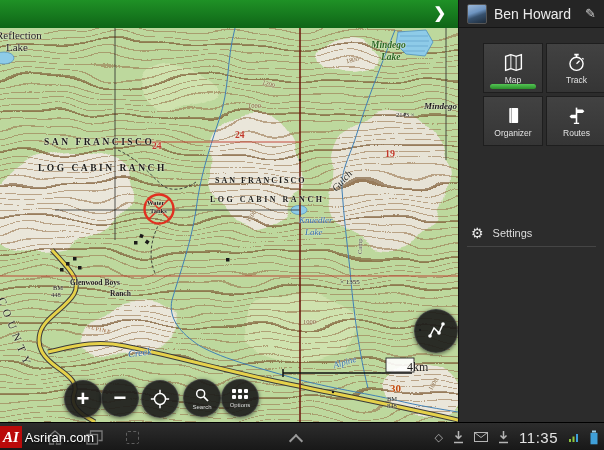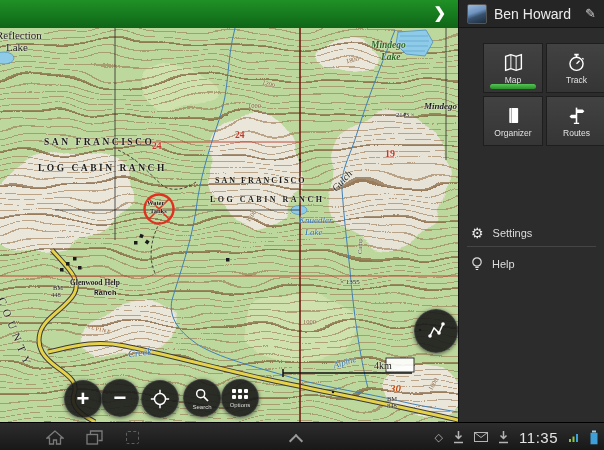--- a/index.html
+++ b/index.html
@@ -188,46 +188,46 @@
   <span class="ml bd" style="left:38px;top:164px;font-size:9.5px;letter-spacing:2.5px;">LOG CABIN RANCH</span>
   <span class="ml bd" style="left:215px;top:177px;font-size:8px;letter-spacing:2px;">SAN FRANCISCO</span>
   <span class="ml bd" style="left:210px;top:196px;font-size:8px;letter-spacing:2.5px;">LOG CABIN RANCH</span>
   <span class="ml gr" style="left:371px;top:41px;font-size:9.5px;">Mindego</span>
   <span class="ml gr" style="left:381px;top:53px;font-size:9.5px;">Lake</span>
   <span class="ml it bd" style="left:424px;top:102px;font-size:9px;">Mindego</span>
   <span class="ml it bd" style="left:437px;top:114px;font-size:9px;padding-left:24px;">Hill</span>
   <span class="ml" style="left:396px;top:112px;font-size:6.5px;">2143 ×</span>
   <span class="ml bl" style="left:299px;top:216px;font-size:9px;">Knuedler</span>
   <span class="ml bl" style="left:305px;top:228px;font-size:9px;">Lake</span>
-  <span class="ml bd" style="left:70px;top:279px;font-size:7.5px;">Glenwood Help</span>
-  <span class="ml bd" style="left:94px;top:290px;font-size:7.5px;font-family:Liberation Mono, monospace;">Ranch</span>
+  <span class="ml bd" style="left:70px;top:279px;font-size:7.5px;">Glenwood Boys</span>
+  <span class="ml bd" style="left:110px;top:290px;font-size:7.5px;">Ranch</span>
   <span class="ml" style="left:6px;top:296px;font-size:11px;letter-spacing:5px;transform:rotate(68deg);transform-origin:left top;">COUNTY</span>
   <span class="ml bl" style="left:128px;top:348px;font-size:10px;transform:rotate(-8deg);">Creek</span>
   <span class="ml bl" style="left:333px;top:358px;font-size:9px;transform:rotate(-17deg);">Alpine</span>
   <span class="ml it" style="left:330px;top:176px;font-size:10px;transform:rotate(-48deg);">Gulch</span>
   <span class="ml" style="left:357px;top:254px;font-size:6.5px;color:#555;transform:rotate(-90deg);transform-origin:left top;">Camp</span>
   <span class="ml rd" style="left:152px;top:142px;font-size:9.5px;">24</span>
   <span class="ml rd" style="left:235px;top:131px;font-size:9.5px;">24</span>
   <span class="ml rd" style="left:385px;top:149px;font-size:10px;">19</span>
-  <span class="ml rd" style="left:390px;top:383px;font-size:11px;color:#c44a10;font-style:italic;">30</span>
+  <span class="ml rd" style="left:390px;top:383px;font-size:11px;color:#c44a10;">30</span>
   <span class="ml br" style="left:346px;top:57px;font-size:6.5px;transform:rotate(-12deg);">1800</span>
   <span class="ml br" style="left:262px;top:81px;font-size:6.5px;transform:rotate(18deg);">1200</span>
   <span class="ml br" style="left:248px;top:103px;font-size:6.5px;">1000</span>
   <span class="ml br" style="left:245px;top:213px;font-size:6.5px;transform:rotate(-55deg);">1200</span>
   <span class="ml br" style="left:303px;top:319px;font-size:6.5px;">1000</span>
   <span class="ml" style="left:340px;top:279px;font-size:7px;">× 1355</span>
   <span class="ml" style="left:53px;top:285px;font-size:6.5px;">BM</span>
   <span class="ml" style="left:51px;top:292px;font-size:6.5px;">448</span>
   <span class="ml" style="left:387px;top:396px;font-size:6.5px;">BM</span>
   <span class="ml" style="left:387px;top:403px;font-size:6.5px;">848</span>
   <span class="ml bd" style="left:147px;top:200px;font-size:6.5px;">Water</span>
   <span class="ml bd" style="left:150px;top:208px;font-size:6.5px;">Tanks</span>
   <span class="ml" style="left:86px;top:327px;font-size:5.5px;color:#8a4a1a;transform:rotate(14deg);letter-spacing:1px;">ALPINE</span>
   <span class="ml br" style="left:427px;top:381px;font-size:6.5px;transform:rotate(-60deg);">1000</span>
-  <span class="ml" style="left:374px;top:361px;font-size:10px;z-index:4;">4km</span>
+  <span class="ml" style="left:407px;top:361px;font-size:12px;z-index:4;">4km</span>
 
   <div class="ctl ctl-small" style="left:64px;top:380px;">
     <span class="ctl-glyph">+</span>
   </div>
   <div class="ctl ctl-small" style="left:101px;top:379px;">
     <span class="ctl-glyph">−</span>
   </div>
   <div class="ctl ctl-small" style="left:141px;top:380px;">
     <svg width="22" height="22" viewBox="0 0 24 24">
       <circle cx="12" cy="12" r="6" fill="none" stroke="#fff" stroke-width="1.6"></circle>
@@ -305,39 +305,36 @@
       </svg>
       <span class="cell-label">Routes</span>
     </div>
   </div>
 
   <div class="row-item" style="top:221px;">
     <span class="gear">⚙</span>
     <span>Settings</span>
   </div>
   <div class="divider" style="top:246px;"></div>
-  <div class="row-item" style="top:252px;">
-    <svg width="12" height="15" viewBox="0 0 12 15">
-      <circle cx="6" cy="5" r="4.2" fill="none" stroke="#ddd" stroke-width="1.2"></circle>
-      <path d="M4.3 10.5h3.4M4.8 12.5h2.4" stroke="#ddd" stroke-width="1.2"></path>
-    </svg>
-    <span>Help</span>
-  </div>
 </div>
 
 <div class="statusbar">
   <svg class="navicon" style="left:46px;" width="18" height="15" viewBox="0 0 18 15">
     <path d="M9 1L1 8h2.5v6h4V10h3v4h4V8H17z" fill="none" stroke="#8a8a8a" stroke-width="1.3"></path>
   </svg>
   <svg class="navicon" style="left:86px;" width="17" height="15" viewBox="0 0 17 15">
     <rect x="1" y="4.5" width="10.5" height="9.5" fill="none" stroke="#8a8a8a" stroke-width="1.3"></rect>
     <path d="M4.5 4.5V1H16v9.5h-3.5" fill="none" stroke="#8a8a8a" stroke-width="1.3"></path>
   </svg>
   <div class="navicon shot" style="left:126px;top:8px;"></div>
 
+  <div class="wm">
+    <span class="wm-logo">AI</span>
+    <span class="wm-text">Asriran.com</span>
+  </div>
 
   <div class="up-chev"></div>
 
   <div class="tray">
     <span class="gps-glyph">◇</span>
     <svg width="11" height="13" viewBox="0 0 11 13">
       <path d="M5.5 0v7M2.5 4.5l3 3 3-3" stroke="#b5b5b5" stroke-width="1.5" fill="none"></path>
       <path d="M1 11.5h9" stroke="#b5b5b5" stroke-width="1.5"></path>
     </svg>
     <svg width="14" height="10" viewBox="0 0 14 10">

